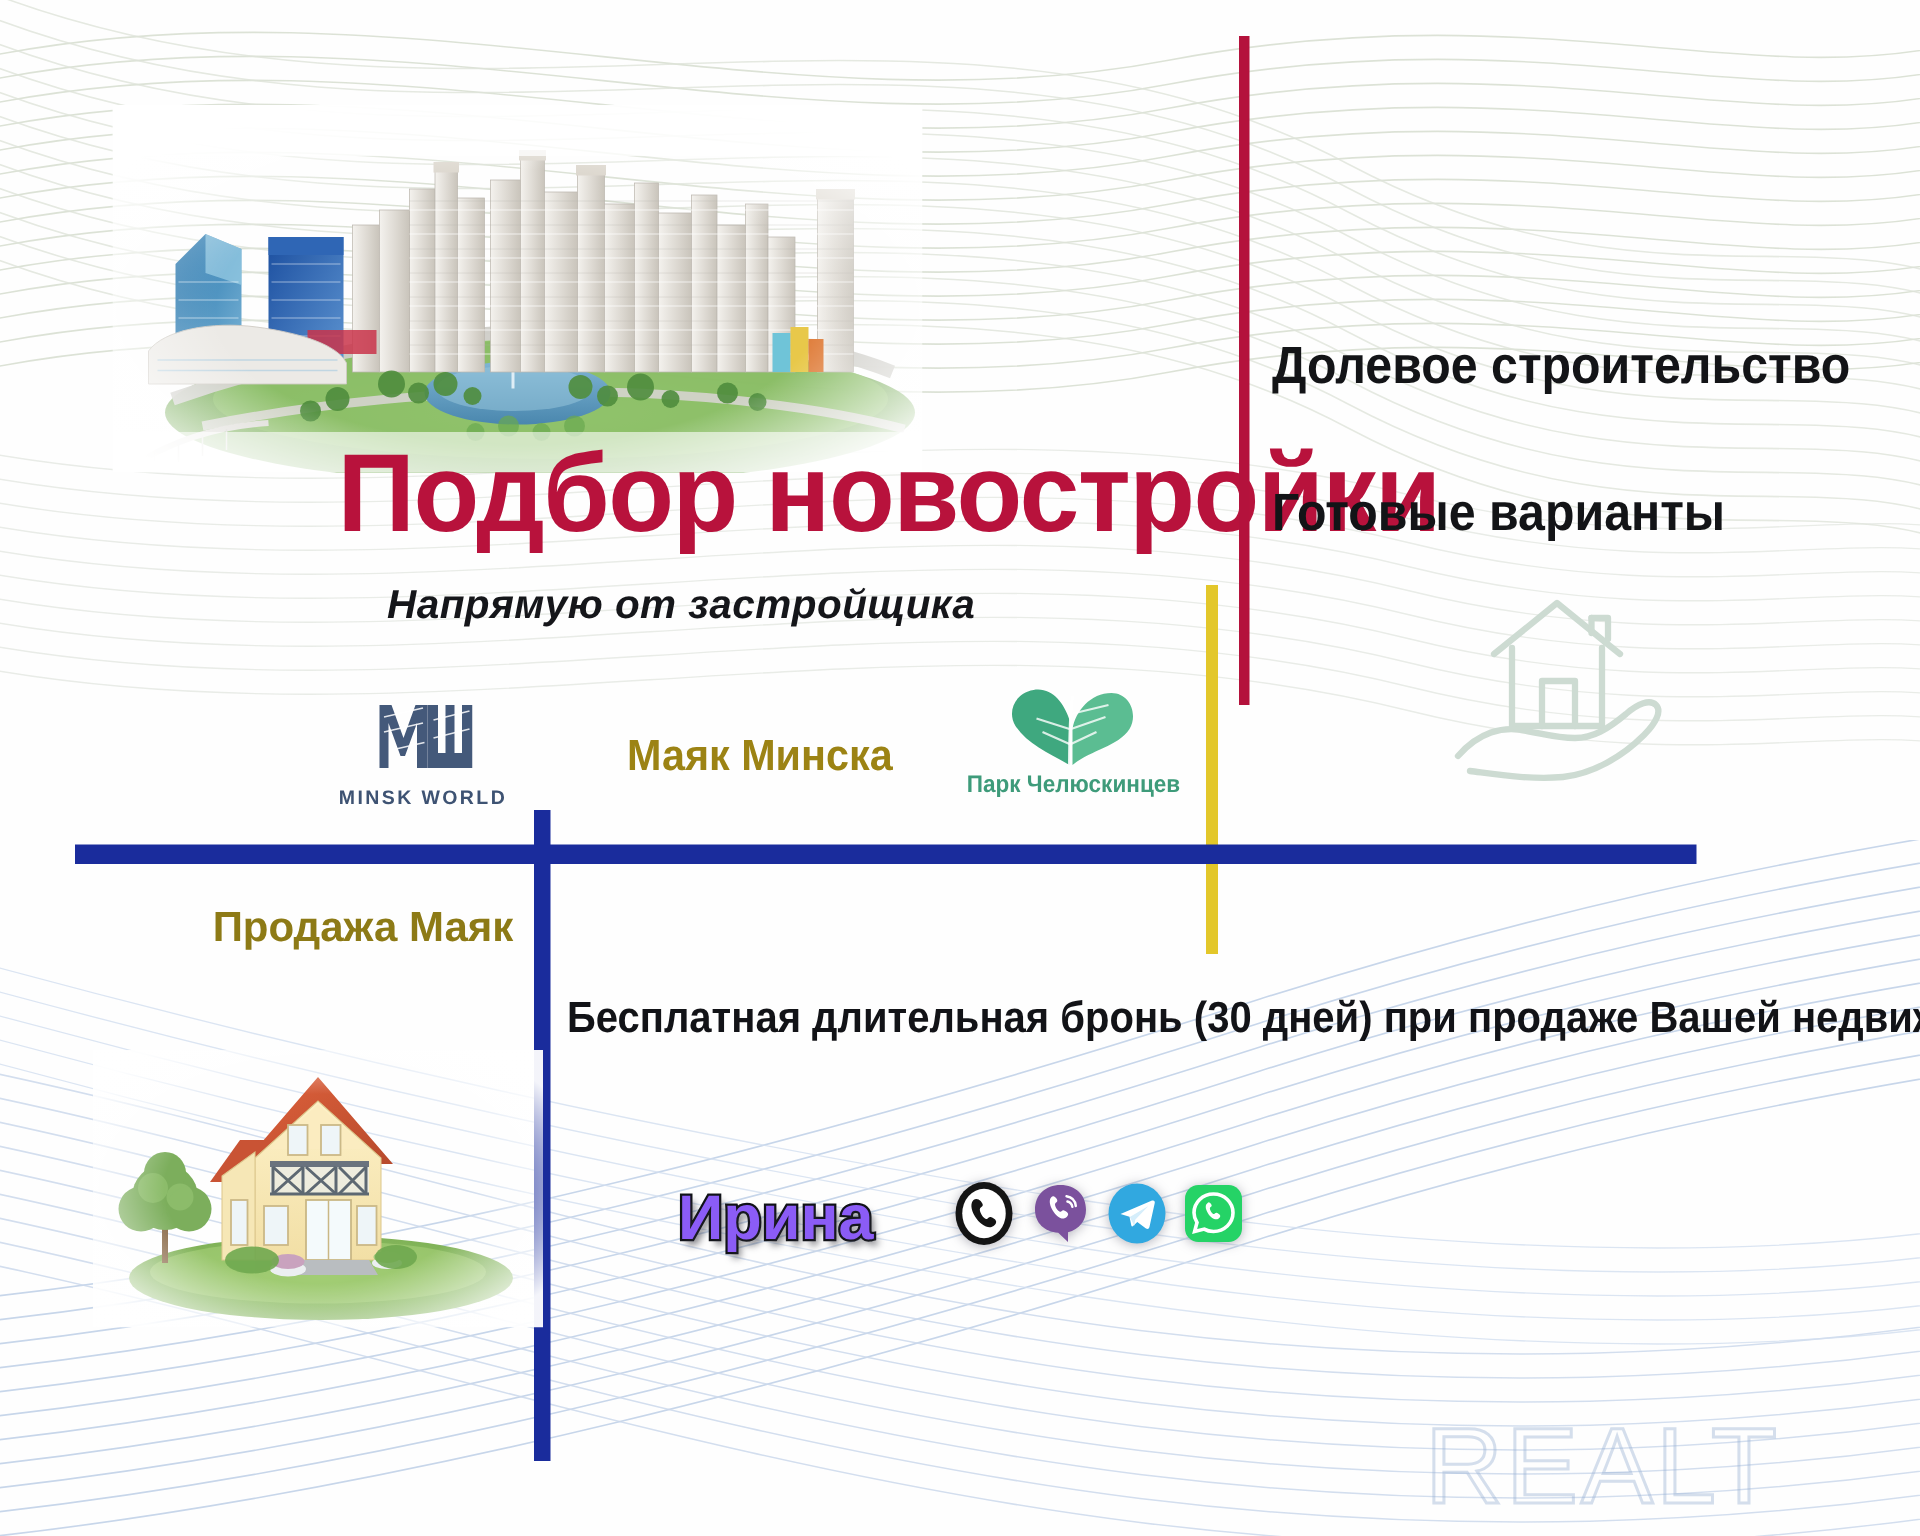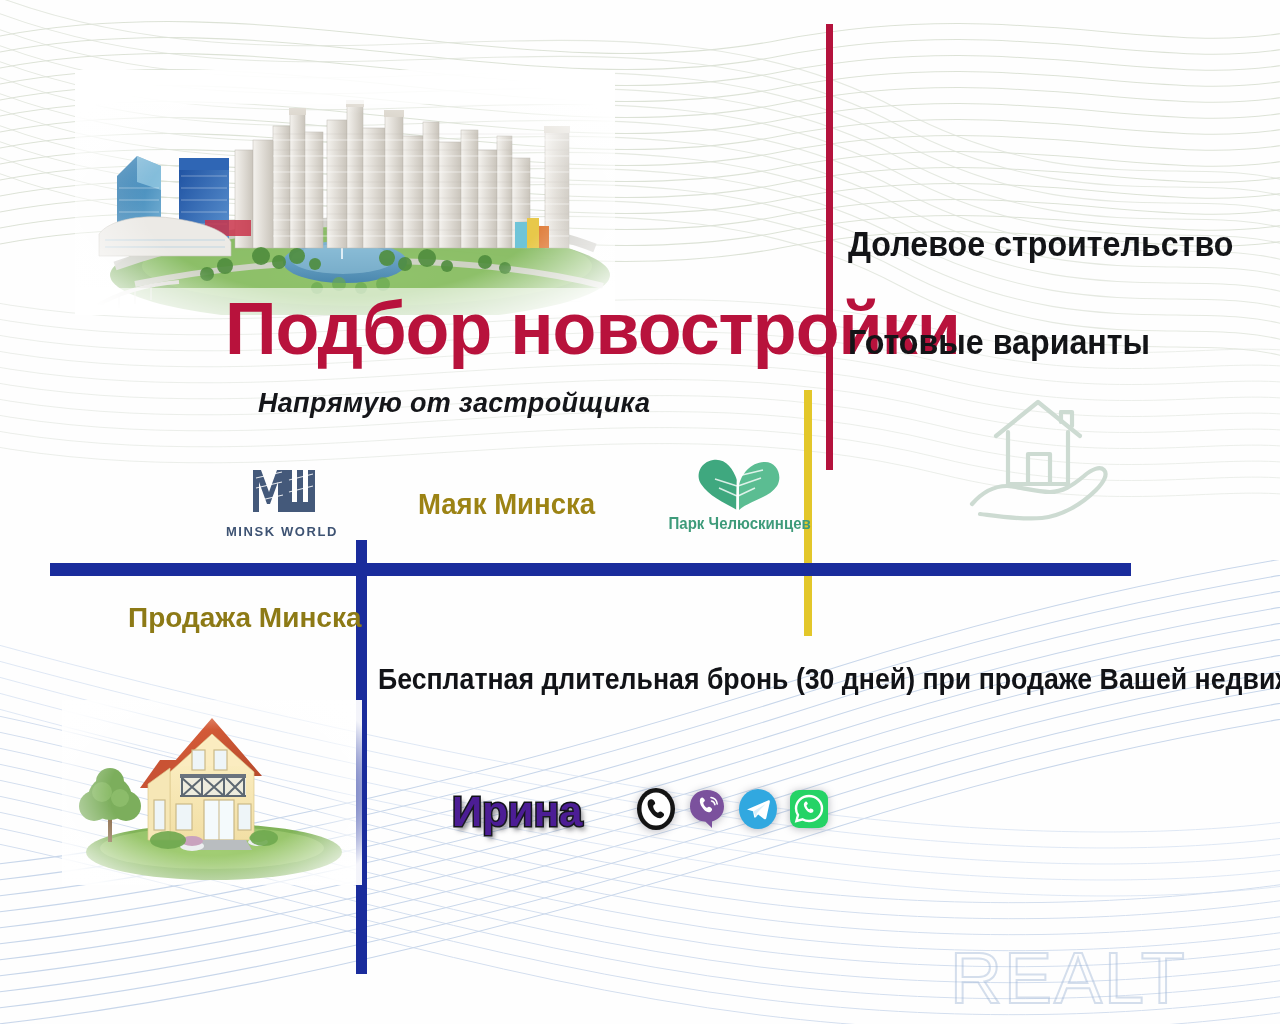--- a/index.html
+++ b/index.html
@@ -147,21 +147,21 @@
     font-size: 29px;
     font-weight: 700;
     color: #9c8314;
     white-space: nowrap;
     transform: scaleX(0.95);
     transform-origin: left center;
   }
 
   .logo-park {
     position: absolute;
-    left: 664px; top: 452px;
+    left: 640px; top: 452px;
     width: 150px; text-align: right;
   }
   .logo-park .mark svg { display:block; margin: 0 auto; }
   .logo-park .cap {
     display:block;
     font-size: 16px;
     font-weight: 700;
     color: #3e9b7a;
     margin-top: 1px;
     white-space: nowrap;
@@ -200,21 +200,21 @@
     transform: scaleX(0.92);
     transform-origin: left center;
   }
 
   
   .agent-name {
     position: absolute;
     left: 452px; top: 788px;
     font-size: 42px;
     font-weight: 700;
-    color: #4c1d95;
+    color: #8b5cf6;
     -webkit-text-stroke: 3px #111318;
     paint-order: stroke fill;
     text-shadow: 3px 4px 5px rgba(40,40,50,0.55);
     white-space: nowrap;
   }
 
   
   .contacts {
     position: absolute;
     left: 634px; top: 787px;
@@ -597,21 +597,21 @@
       <g fill="#93c271" opacity="0.7">
         <circle cx="40" cy="92" r="10"></circle>
           <circle cx="58" cy="98" r="9"></circle>
       </g>
 
       <rect x="0" y="0" width="300" height="185" fill="url(#cvign)"></rect>
     </svg>
   </div>
 
   <div class="sell-block">
-    <span>Продажа Минска</span>
+    <span>Продажа Маяк</span>
   </div>
 
   <div class="banner-line">Бесплатная длительная бронь (30 дней) при продаже Вашей недвижимости</div>
 
   <div class="agent-name">Ирина</div>
 
   <div class="contacts">
     <span class="ic">
       <svg width="42" height="44" viewBox="0 0 42 44" xmlns="http://www.w3.org/2000/svg">
         <ellipse cx="21" cy="22" rx="19" ry="21" fill="#141414"></ellipse>

